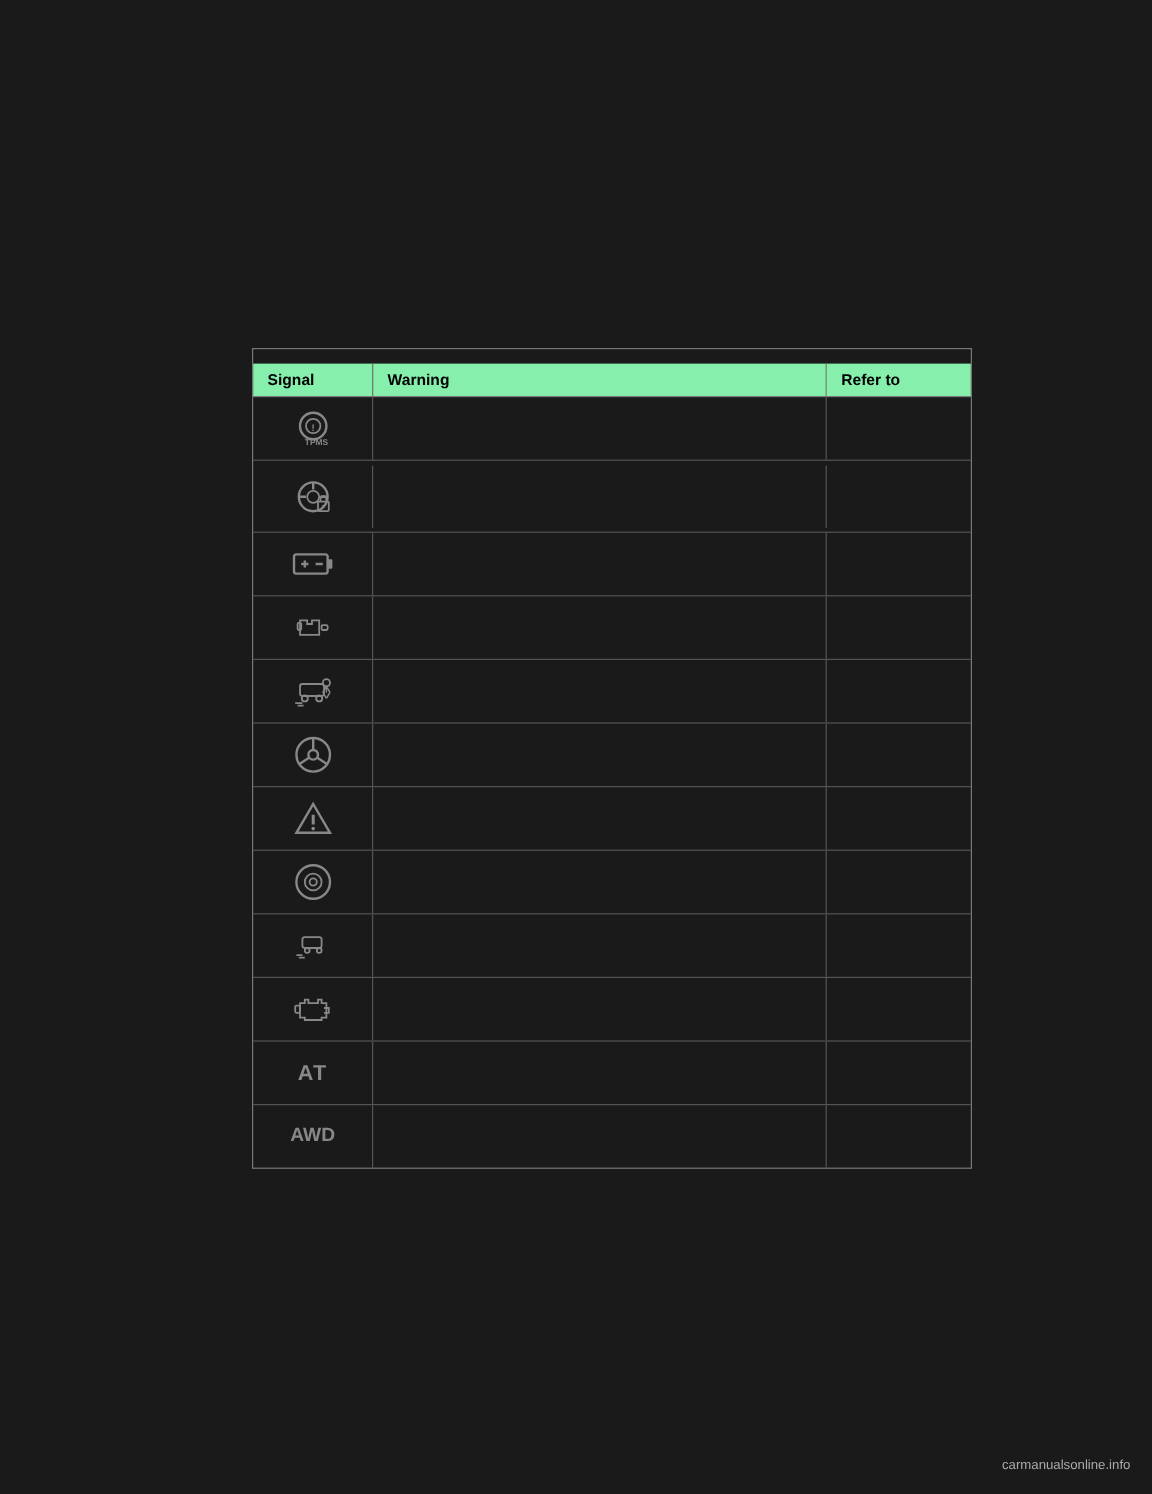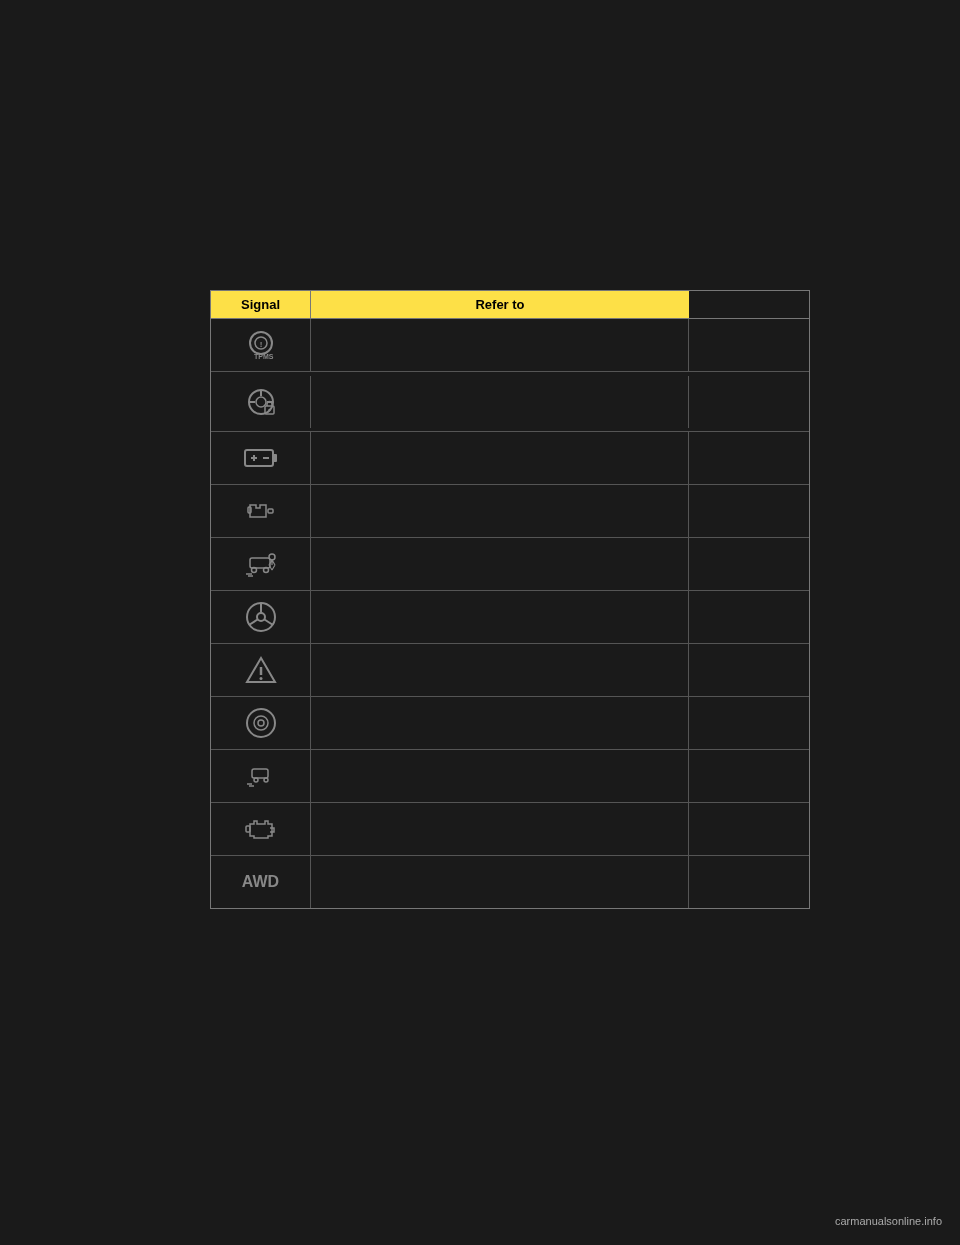--- a/index.html
+++ b/index.html
@@ -34,25 +34,26 @@
     .table-header {
       display: grid;
       grid-template-columns: 100px 1fr 120px;
       border: 1px solid #777;
       margin-bottom: 0;
     }
 
     .table-header-cell {
       padding: 6px 12px;
       color: #000;
-      background-color: #fde047;
+      background-color: #86efac;
       font-size: 13px;
       font-weight: bold;
-      text-align: center;
+      text-align: left;
       border-right: 1px solid #777;
+      margin-top: 12px;
     }
 
     .table-header-cell:last-child {
       border-right: none;
     }
 
     .table-body {
       border: 1px solid #777;
       border-top: none;
     }
@@ -126,20 +127,21 @@
   </style>
 </head>
 <body>
 
 <div class="page-container">
 
   <div class="content-area">
 
     <div class="table-header">
       <div class="table-header-cell">Signal</div>
+      <div class="table-header-cell">Warning</div>
       <div class="table-header-cell">Refer to</div>
     </div>
 
     <div class="table-body">
 
       <div class="table-row">
         <div class="signal-cell">
           <div class="icon-container">
             <svg width="36" height="36" viewBox="0 0 36 36" fill="#888">
 
@@ -297,20 +299,29 @@
               <path d="M6 10 h4 v-3 h3 v3 h8 v-3 h3 v3 h4 v12 h-4 v2 h-14 v-2 h-4 z" fill="none" stroke="#888" stroke-width="1.5"></path>
               <rect x="2" y="12" width="4" height="6" rx="1" fill="none" stroke="#888" stroke-width="1.5"></rect>
               <path d="M26 14 h4 v4 h-4" fill="none" stroke="#888" stroke-width="1.5"></path>
             </svg>
           </div>
         </div>
         <div class="warning-cell"></div>
         <div class="refer-cell"></div>
       </div>
 
+      <div class="table-row">
+        <div class="signal-cell">
+          <div class="icon-container">
+            <span class="icon-text" style="font-size:18px; font-weight:900; color:#888; letter-spacing:1px;">AT</span>
+          </div>
+        </div>
+        <div class="warning-cell"></div>
+        <div class="refer-cell"></div>
+      </div>
 
       <div class="table-row">
         <div class="signal-cell">
           <div class="icon-container">
             <span class="icon-text" style="font-size:16px; font-weight:900; color:#888; letter-spacing:0px;">AWD</span>
           </div>
         </div>
         <div class="warning-cell"></div>
         <div class="refer-cell"></div>
       </div>

